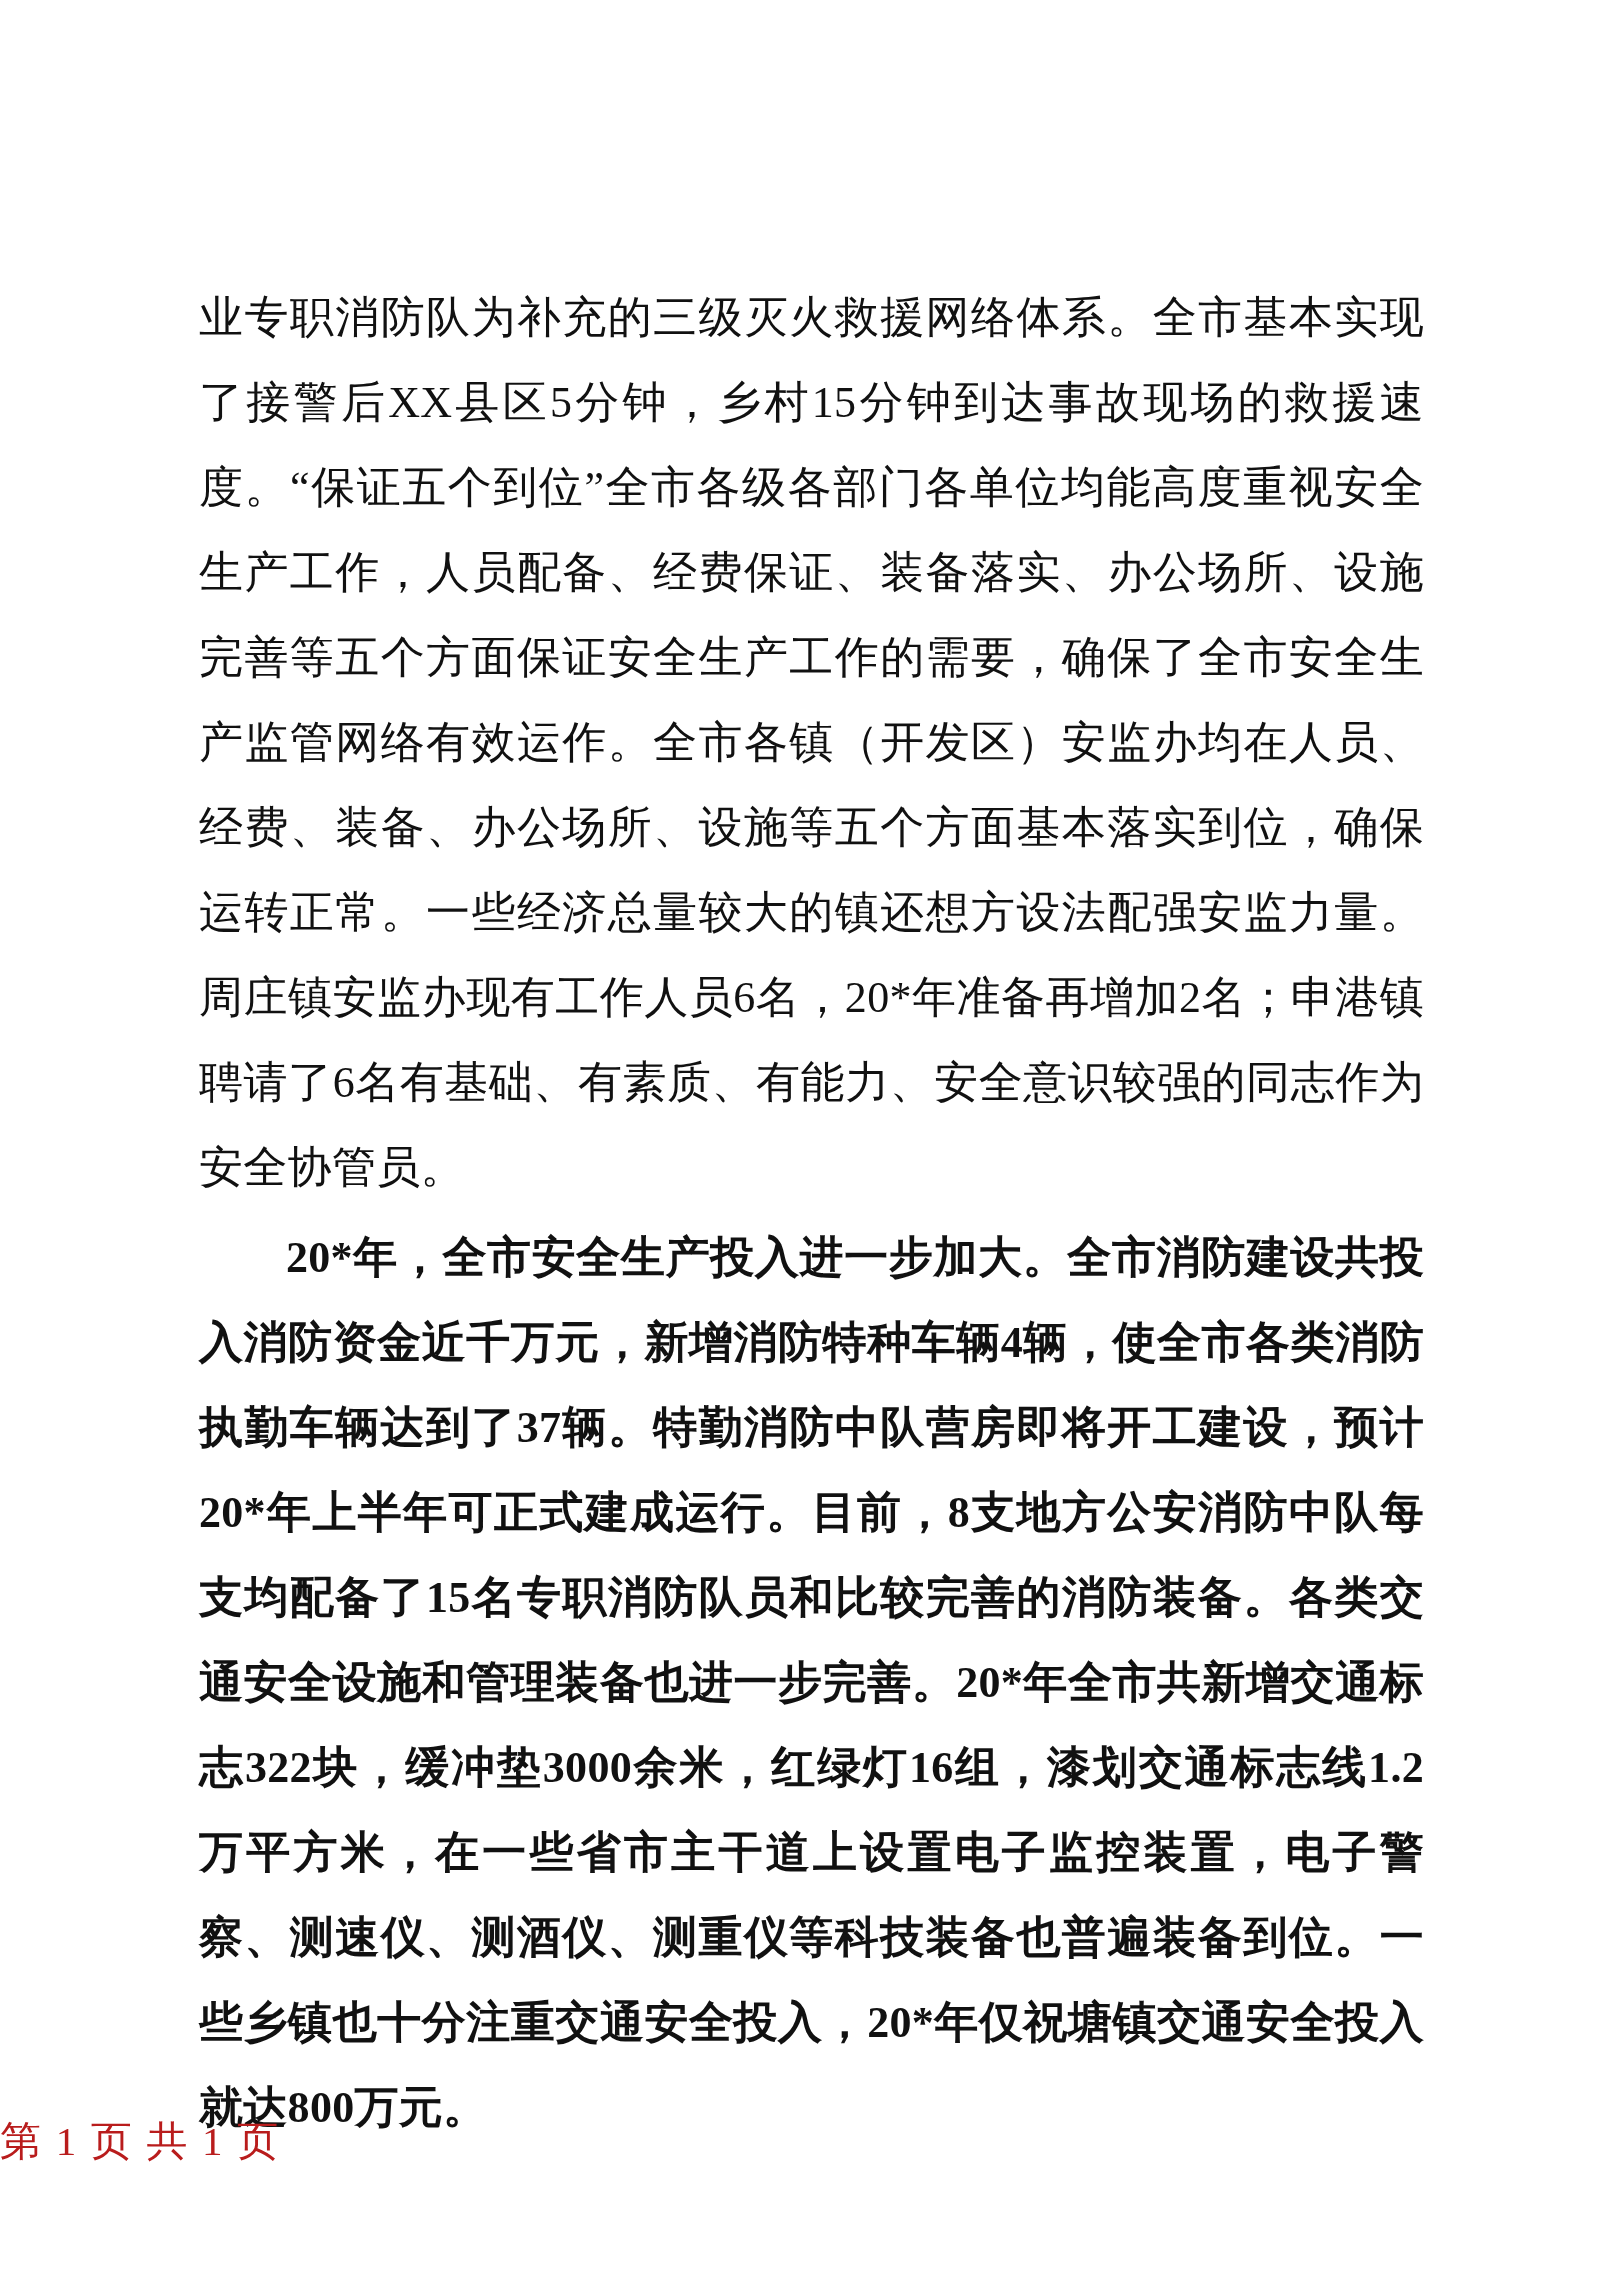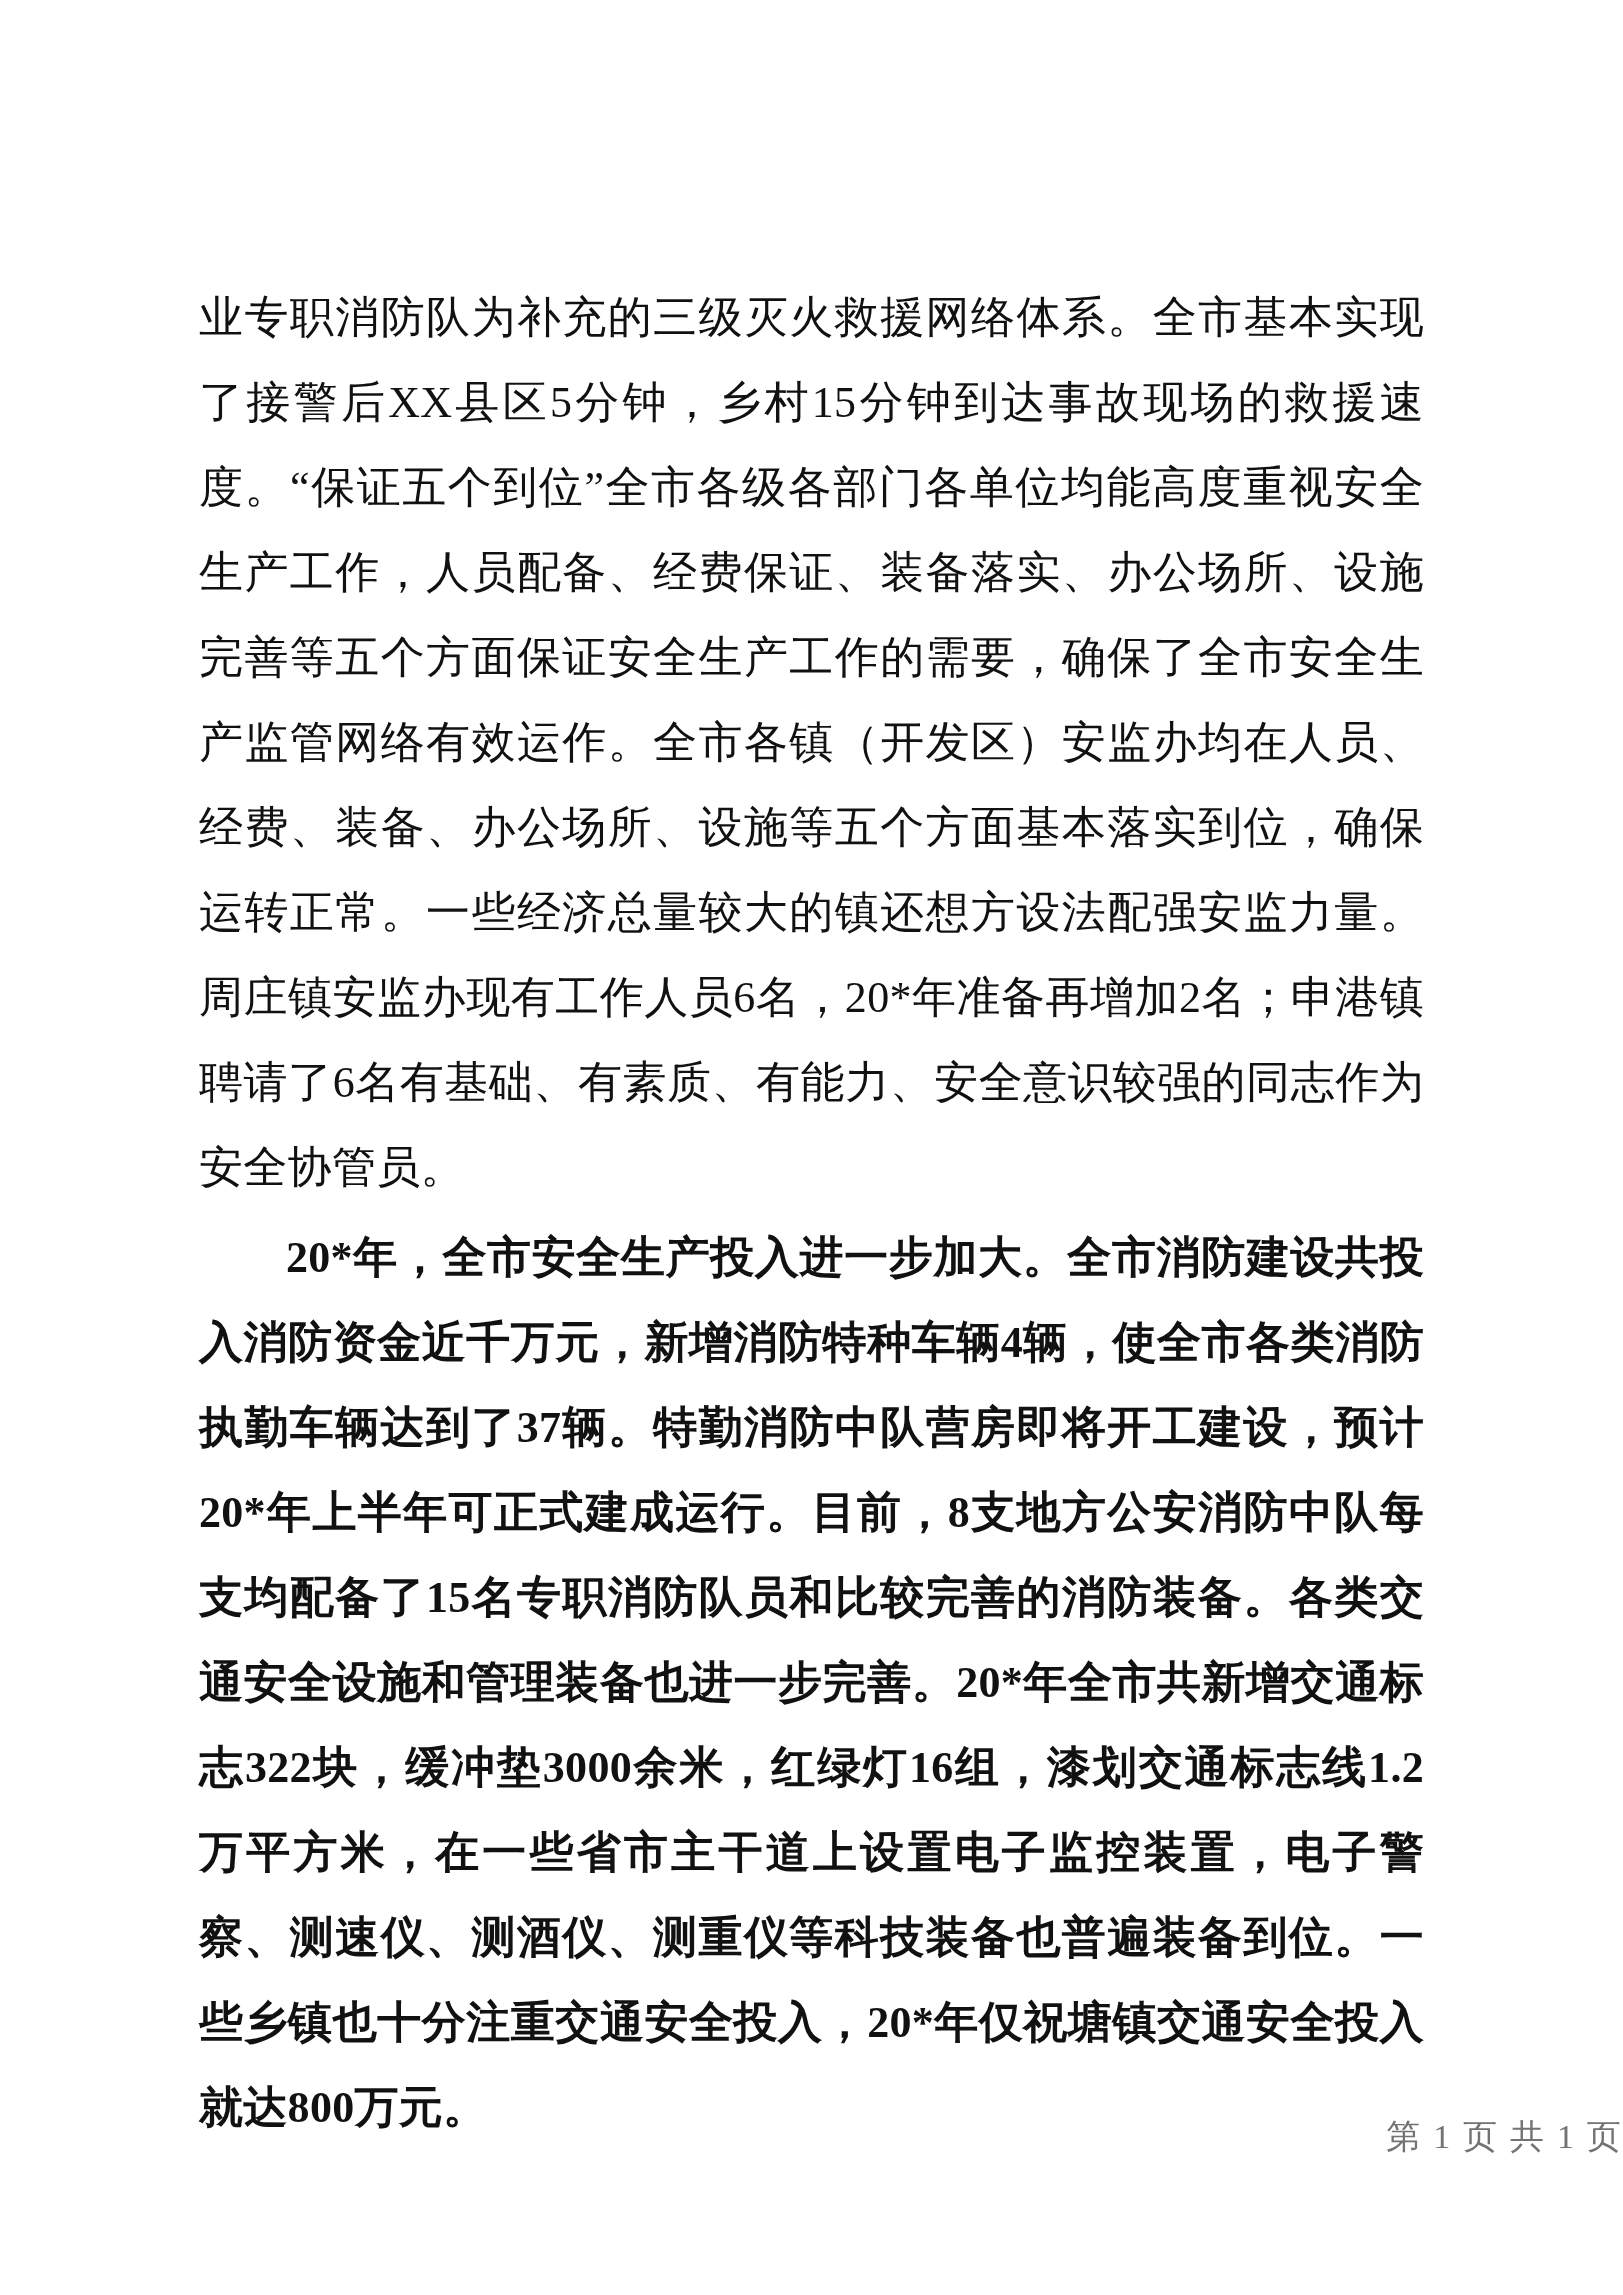--- a/index.html
+++ b/index.html
@@ -43,24 +43,24 @@
   }
   .indent {
     text-indent: 87px;
     font-weight: bold;
   }
   .footer {
     position: absolute;
     left: 0;
     top: 2114px;
     width: 1623px;
-    text-align: right;
-    font-size: 34px;
+    text-align: left;
+    font-size: 41px;
     letter-spacing: 2.2px;
-    color: #737373;
+    color: #b91c1c;
     font-family: "Liberation Serif", "DejaVu Serif", serif;
   }
 </style>
 </head>
 <body>
 
 <div class="page">
 
   <div class="content">
     <p class="para">业专职消防队为补充的三级灭火救援网络体系。全市基本实现了接警后XX县区5分钟，乡村15分钟到达事故现场的救援速度。“保证五个到位”全市各级各部门各单位均能高度重视安全生产工作，人员配备、经费保证、装备落实、办公场所、设施完善等五个方面保证安全生产工作的需要，确保了全市安全生产监管网络有效运作。全市各镇（开发区）安监办均在人员、经费、装备、办公场所、设施等五个方面基本落实到位，确保运转正常。一些经济总量较大的镇还想方设法配强安监力量。周庄镇安监办现有工作人员6名，20*年准备再增加2名；申港镇聘请了6名有基础、有素质、有能力、安全意识较强的同志作为安全协管员。</p>

